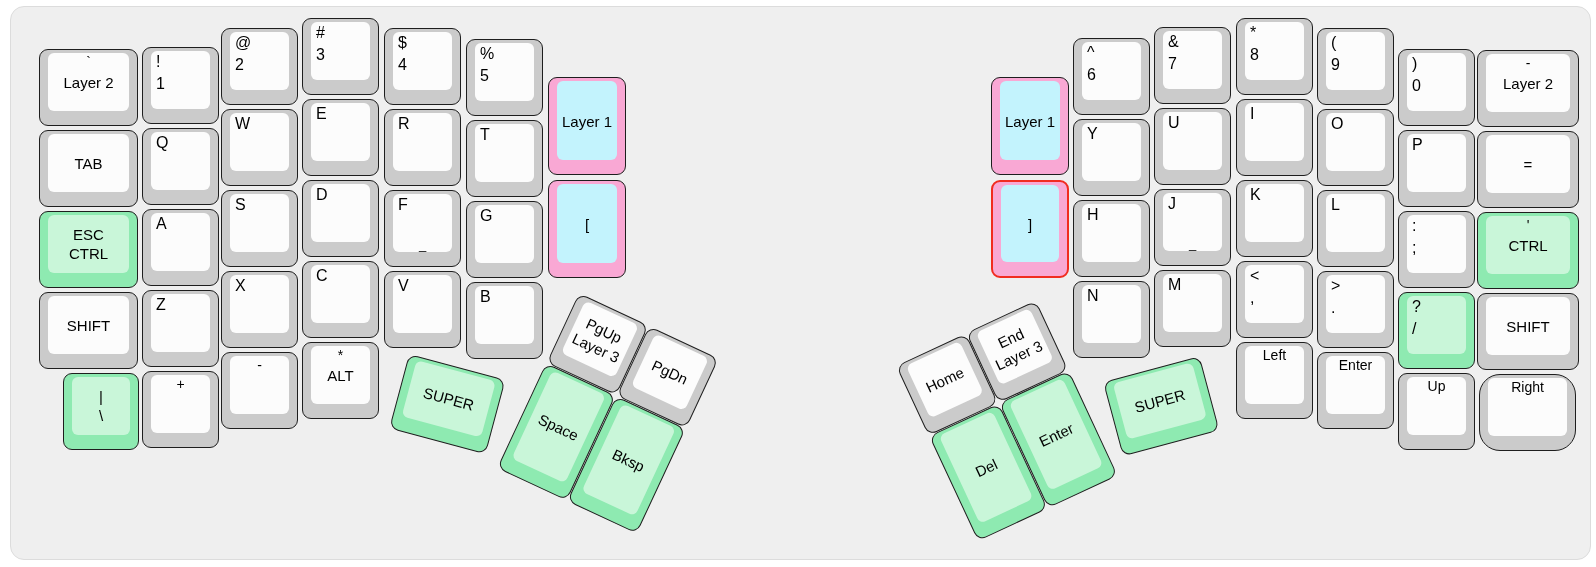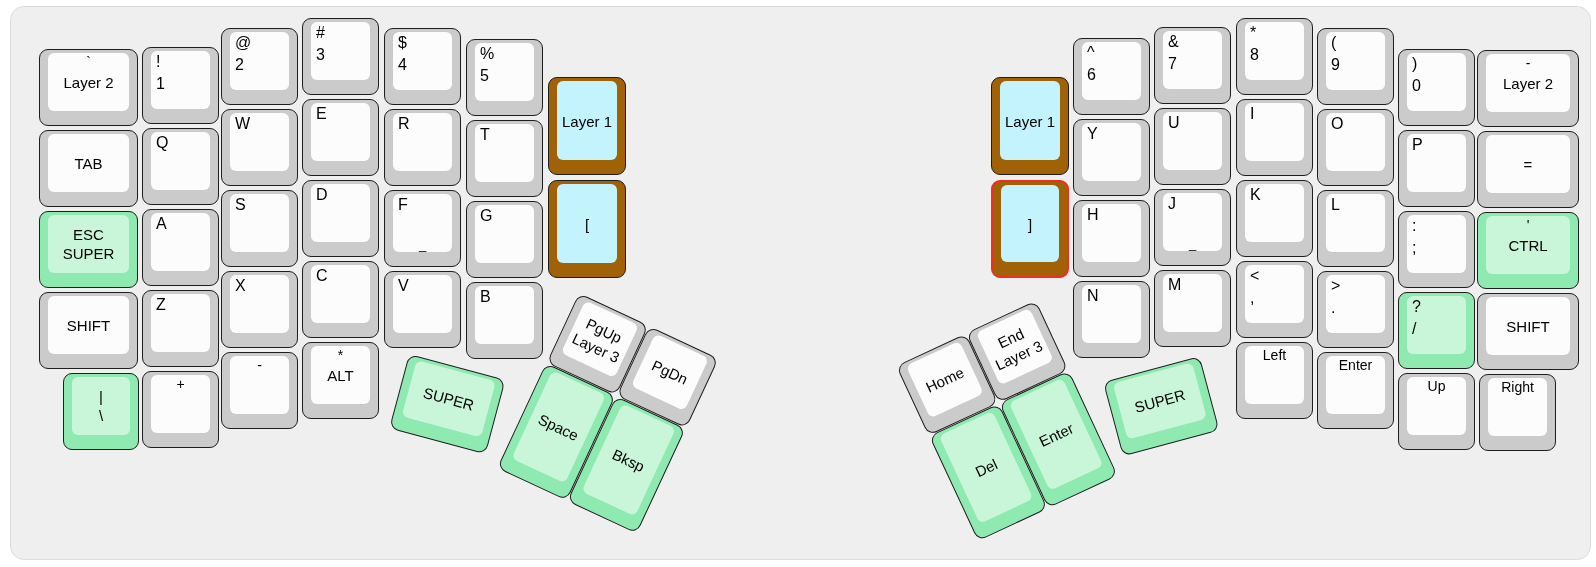--- a/index.html
+++ b/index.html
@@ -4,21 +4,21 @@
 <style>
   html,body{margin:0;padding:0;background:#ffffff;}
   .stage{position:relative;width:1596px;height:567px;background:#ffffff;overflow:hidden;
          font-family:"Liberation Sans",sans-serif;}
   .panel{position:absolute;left:10px;top:6px;width:1579px;height:552px;background:#efefef;
          border:1.5px solid #dcdcdc;border-radius:14px;}
   .key{position:absolute;box-sizing:border-box;border:1.6px solid #1e1e1e;border-radius:9px;
        transform-origin:0 0;}
   .key.gray {background:#cbcbcb;}
   .key.green{background:#8eeab1;}
-  .key.cyan {background:#a16207;}
+  .key.cyan {background:#f9a8d4;}
   .key.red  {border-color:#f12c20;border-width:2px;}
   .keytop{position:absolute;left:8px;right:8px;top:3px;bottom:14px;border-radius:6px;}
   .key.gray  .keytop{background:#fcfcfc;}
   .key.green .keytop{background:#c9f6d9;}
   .key.cyan  .keytop{background:#c3f3fd;}
   .lab{position:absolute;color:#000;white-space:pre-line;font-size:15px;line-height:19px;}
   .p-tl{left:5px;top:1px;font-size:16px;}
   .p-ml{left:5px;top:56%;transform:translateY(-50%);font-size:16px;}
   .p-tc{left:0;right:0;top:0;text-align:center;font-size:14px;}
   .p-c {left:0;right:0;top:50%;transform:translateY(-50%);text-align:center;}
@@ -37,21 +37,21 @@
         </div>
       </div>
       <div class="key gray" style="left: 39px; top: 130px; width: 99px; height: 77px;">
         <div class="keytop">
           <span class="lab p-c">TAB</span>
         </div>
       </div>
       <div class="key green" style="left: 39px; top: 211px; width: 99px; height: 77px;">
         <div class="keytop">
           <span class="lab p-c">ESC
-SUPER</span>
+CTRL</span>
         </div>
       </div>
       <div class="key gray" style="left: 39px; top: 292px; width: 99px; height: 77px;">
         <div class="keytop">
           <span class="lab p-c">SHIFT</span>
         </div>
       </div>
       <div class="key green" style="left: 63px; top: 373px; width: 76px; height: 77px;">
         <div class="keytop">
           <span class="lab p-c">|
@@ -392,19 +392,19 @@
         <div class="keytop">
           <span class="lab p-tc">'</span>
           <span class="lab p-c">CTRL</span>
         </div>
       </div>
       <div class="key gray" style="left: 1477px; top: 293px; width: 102px; height: 77px;">
         <div class="keytop">
           <span class="lab p-c">SHIFT</span>
         </div>
       </div>
-      <div class="key gray" style="left: 1479px; top: 374px; width: 77px; height: 77px;">
+      <div class="key gray" style="left: 1479px; top: 374px; width: 97px; height: 77px; border-radius: 21px;">
         <div class="keytop">
           <span class="lab p-tc">Right</span>
         </div>
       </div>
     </div>
 </div>
 
 </body></html>

